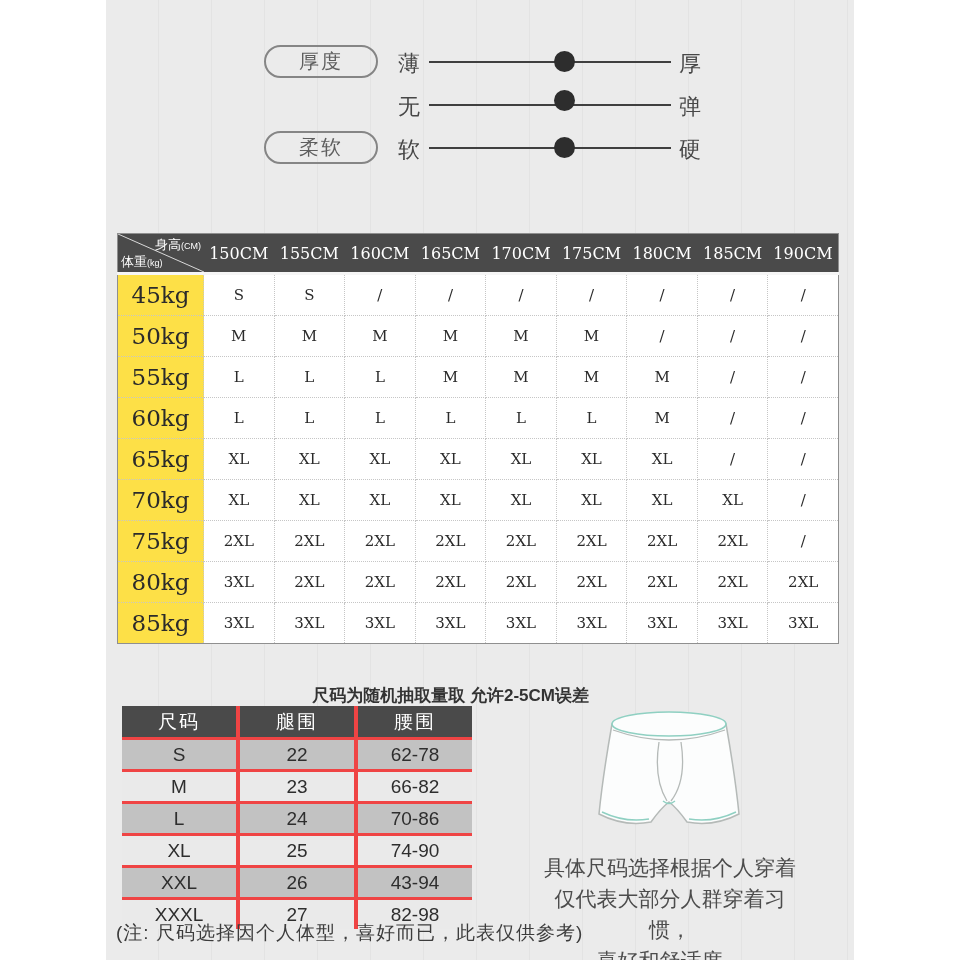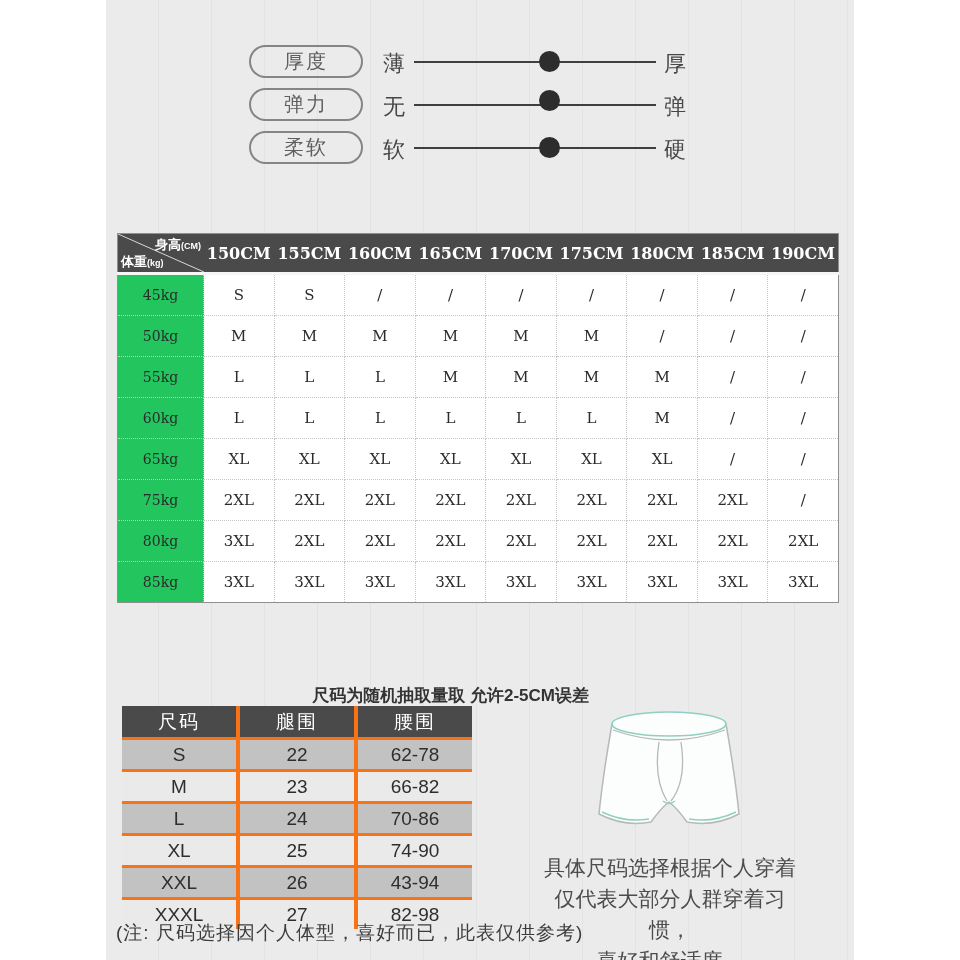--- a/index.html
+++ b/index.html
@@ -4,50 +4,50 @@
 <style>
   html,body{margin:0;padding:0;background:#ffffff;}
   .canvas{position:relative;width:960px;height:960px;background:#ffffff;overflow:hidden;
           font-family:"Liberation Sans",sans-serif;color:#333;}
   
   .content-bg{position:absolute;left:106px;top:0;width:748px;height:960px;background:#ebebeb;}
   .content-bg::before{content:"";position:absolute;inset:0;
       background:repeating-linear-gradient(90deg,transparent 0 52px,rgba(0,0,0,0.035) 52px 53px);}
 
   
-  .slider-row{position:absolute;left:0;width:840px;height:34px;}
+  .slider-row{position:absolute;left:15px;width:840px;height:34px;}
   .pill{position:absolute;left:249px;top:0;width:110px;height:29px;border:2px solid #858585;
         border-radius:17px;display:flex;align-items:center;justify-content:center;
         font-size:20px;color:#5e5e5e;letter-spacing:2px;background:transparent;}
   .end-label{position:absolute;top:4px;font-size:22px;color:#474747;}
   .end-left{left:383px;}
   .end-right{left:664px;}
   .track{position:absolute;left:414px;top:16px;width:242px;height:2px;background:#3f3f3f;}
   .dot{position:absolute;left:125px;top:-10px;width:21px;height:21px;border-radius:50%;background:#2d2d2d;}
 
   
   table.matrix{position:absolute;left:117px;top:233px;width:722px;border-collapse:collapse;
       table-layout:fixed;background:#ffffff;border:1px solid #8f8f8f;}
-  table.matrix thead th{background:#4a4a4a;color:#fff;height:38px;font-weight:bold;
+  table.matrix thead th{background:#4a4a4a;color:#fff;height:38px;font-weight:normal;
       font-family:"DejaVu Serif",serif;font-size:16px;border-bottom:3px solid #f6f6f6;padding:0;}
   table.matrix tbody td{height:38px;text-align:center;vertical-align:middle;
       border:1px dotted #c6c6c6;font-family:"DejaVu Serif",serif;font-size:15px;color:#2b2b2b;}
-  table.matrix tbody td.wcol{background:#22c55e;font-size:14px;}
+  table.matrix tbody td.wcol{background:#fde047;font-size:23px;}
   .corner{position:relative;width:86px;height:38px;}
   .corner svg{position:absolute;left:0;top:0;}
   .corner .tr{position:absolute;top:2px;right:3px;font-size:13px;font-family:"Liberation Sans",sans-serif;}
   .corner .bl{position:absolute;bottom:1px;left:3px;font-size:13px;font-family:"Liberation Sans",sans-serif;margin-top:32px;}
   .corner .unit{font-size:9px;}
 
   
   .measure-title{position:absolute;left:117px;top:684px;width:472px;text-align:right;
       font-size:17px;font-weight:600;color:#333;}
   .measure-grid{position:absolute;left:122px;top:706px;display:grid;
       grid-template-columns:114px 114px 114px;grid-template-rows:31px repeat(6,29px);
-      column-gap:4px;row-gap:3px;background:#f97316;}
+      column-gap:4px;row-gap:3px;background:#ef4444;}
   .measure-grid .hcell{background:#4a4a4a;color:#fff;display:flex;align-items:center;
       justify-content:center;font-size:19px;letter-spacing:2px;}
   .measure-grid .cell{display:flex;align-items:center;justify-content:center;
       font-size:19px;color:#2e2e2e;}
   .measure-grid .odd{background:#c2c2c2;}
   .measure-grid .even{background:#eaeaea;}
   .note{position:absolute;left:116px;top:920px;font-size:19px;color:#3c3c3c;letter-spacing:1px;}
 
   
   .boxers{position:absolute;left:588px;top:698px;}
@@ -65,23 +65,20 @@
         <span>厚度</span>
       </div>
     <span class="end-label end-left">薄</span>
     <div class="track">
       <div class="dot"></div>
     </div>
     <span class="end-label end-right">厚</span>
   </div>
 
   <div class="slider-row" style="top:88px">
-    <div class="pill">
-        <span>弹力</span>
-      </div>
     <span class="end-label end-left">无</span>
     <div class="track">
       <div class="dot" style="top:-14px"></div>
     </div>
     <span class="end-label end-right">弹</span>
   </div>
 
   <div class="slider-row" style="top:131px">
     <div class="pill">
         <span>柔软</span>
@@ -174,20 +171,32 @@
           <td>XL</td>
           <td>XL</td>
           <td>XL</td>
           <td>XL</td>
           <td>XL</td>
           <td>XL</td>
           <td>/</td>
           <td>/</td>
         </tr>
         <tr>
+          <td class="wcol">70kg</td>
+          <td>XL</td>
+          <td>XL</td>
+          <td>XL</td>
+          <td>XL</td>
+          <td>XL</td>
+          <td>XL</td>
+          <td>XL</td>
+          <td>XL</td>
+          <td>/</td>
+        </tr>
+        <tr>
           <td class="wcol">75kg</td>
           <td>2XL</td>
           <td>2XL</td>
           <td>2XL</td>
           <td>2XL</td>
           <td>2XL</td>
           <td>2XL</td>
           <td>2XL</td>
           <td>2XL</td>
           <td>/</td>

